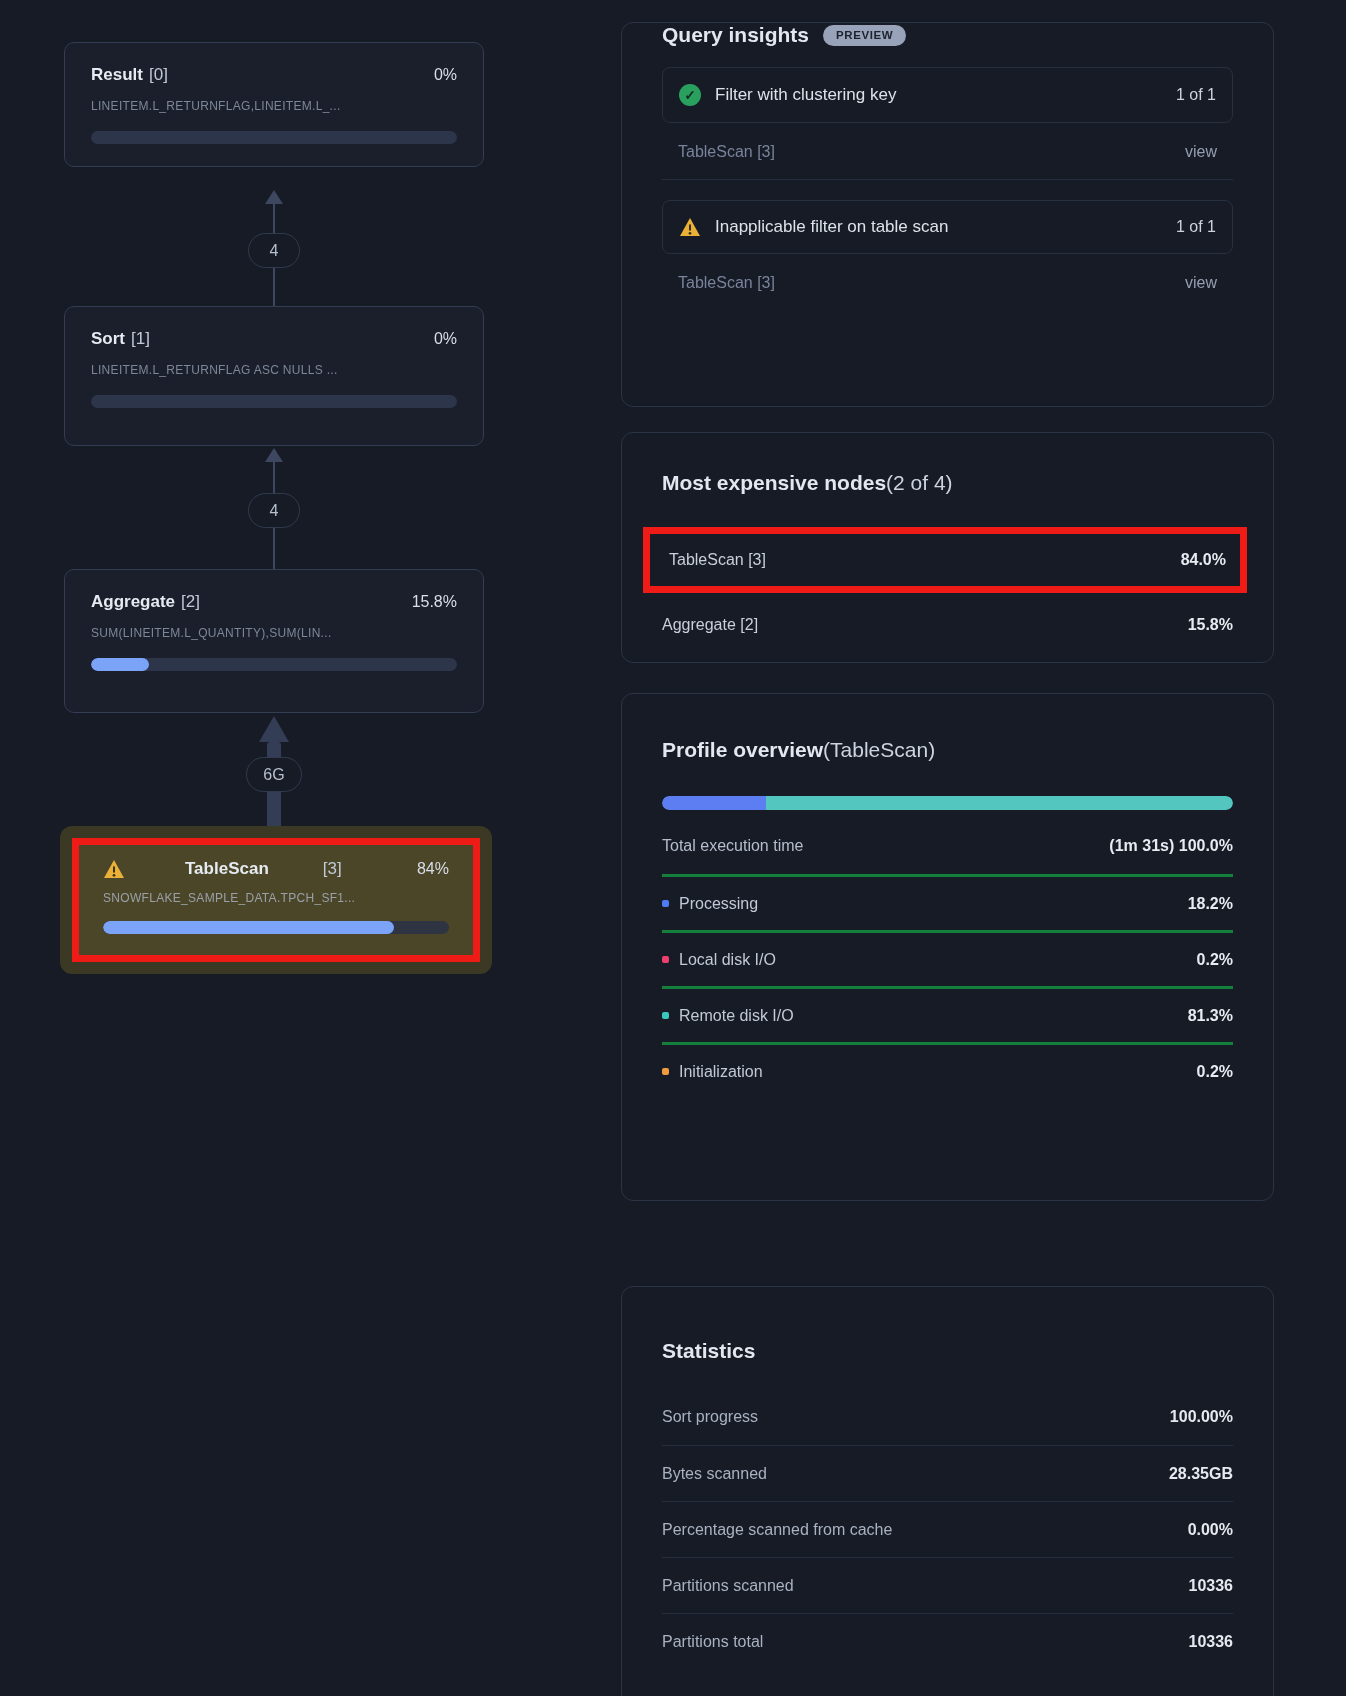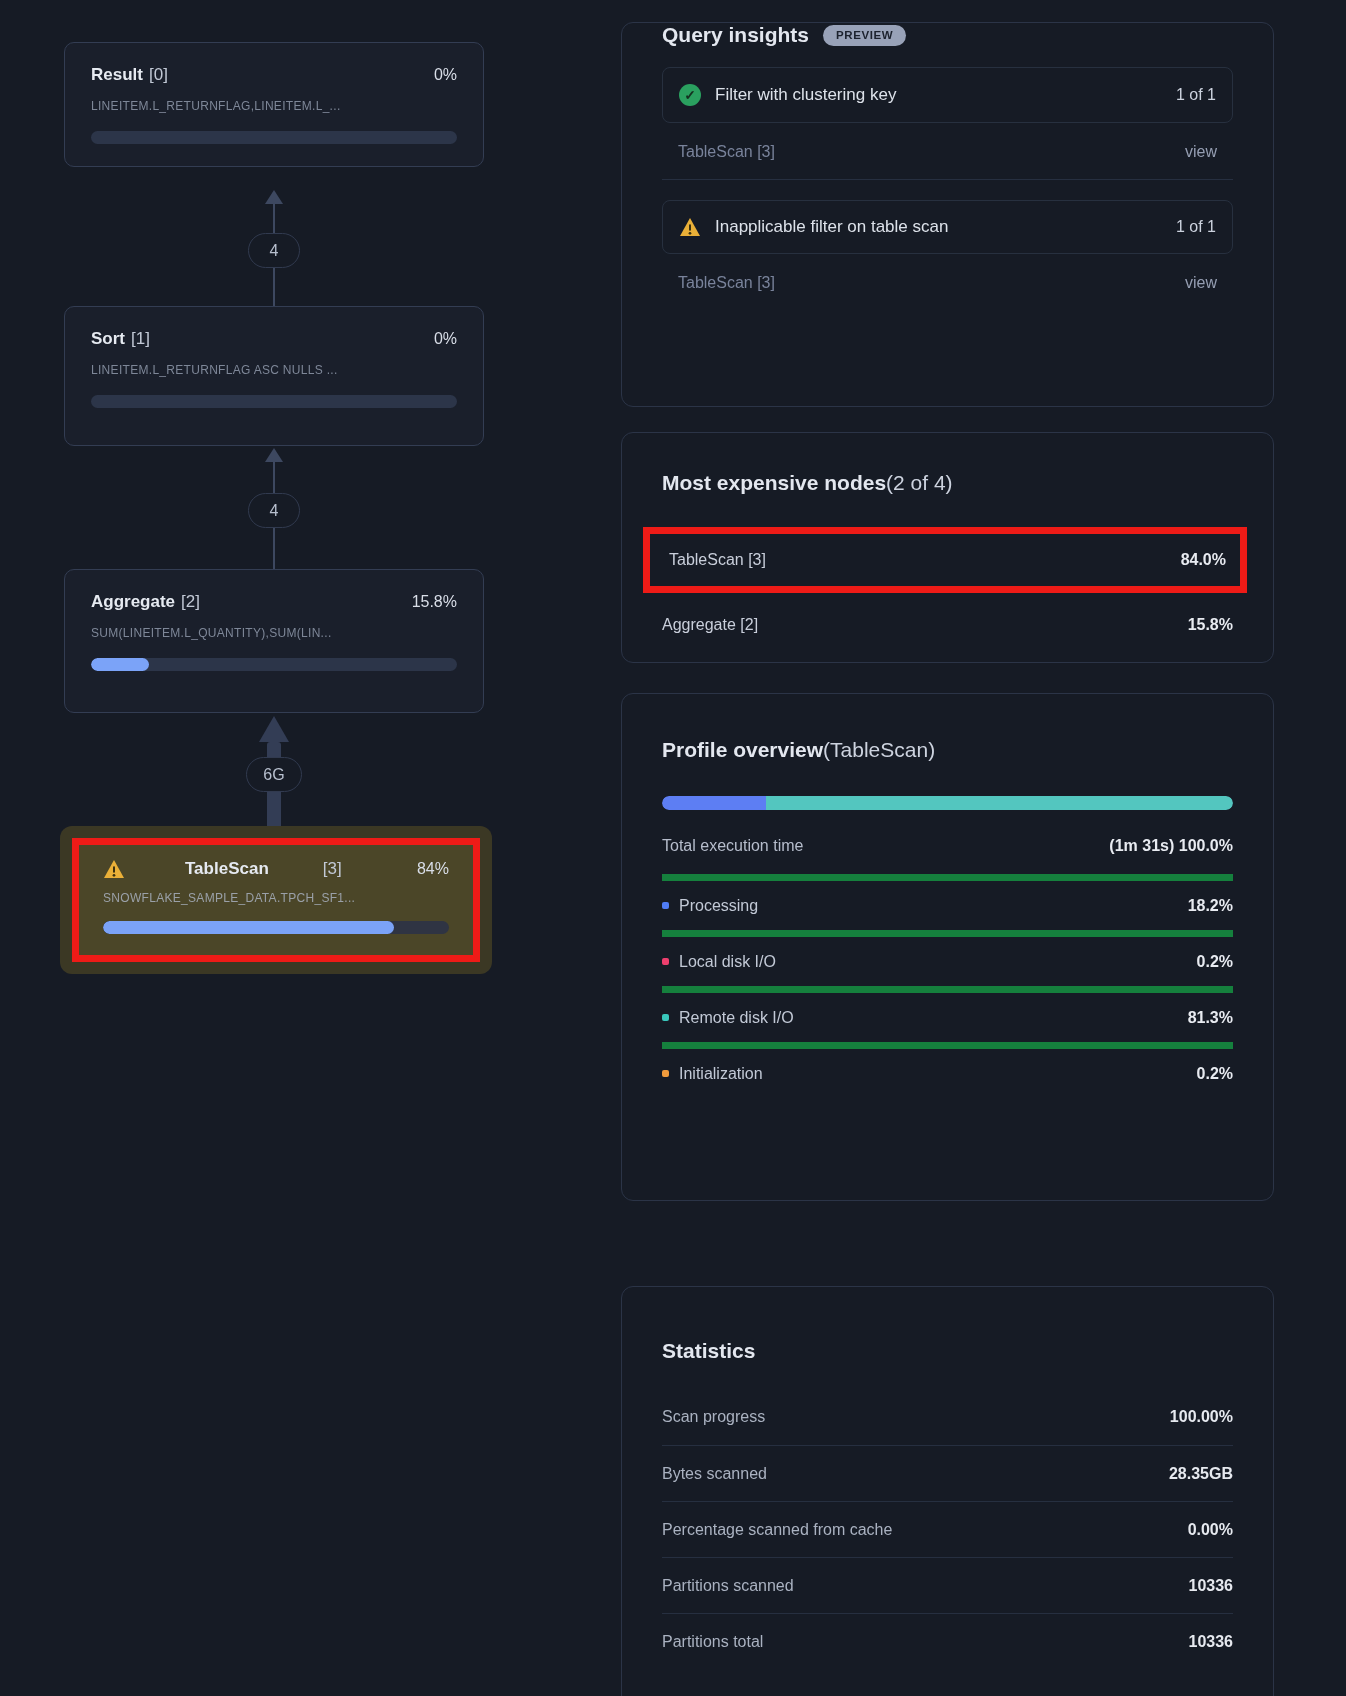--- a/index.html
+++ b/index.html
@@ -62,21 +62,21 @@
   .exp-row { display:flex; justify-content:space-between; align-items:center; height:52px; }
   .exp-name { font-size:16px; color:#c9cfdb; }
   .exp-val { font-size:16px; font-weight:600; color:#e8ebf1;padding-left:7px; }
   .red-box-row { margin:32px -14px 0 -19px; border:7px solid #ee1b17;
                  padding:0 14px 0 19px; }
 
   .stack-bar { margin-top:34px; height:14px; border-radius:7px; background:#2c3549; overflow:hidden;
                display:flex; }
   .stack-seg { height:100%; }
   .po-row { display:flex; justify-content:space-between; align-items:center; height:56px; }
-  .po-row + .po-row { border-top:7px solid #15803d; }
+  .po-row + .po-row { border-top:3px solid #15803d; }
   .po-label { font-size:16px; color:#c2c9d6; display:flex; align-items:center; }
   .po-label-muted { font-size:16px; color:#b6bdcc; }
   .po-val { font-size:16px; font-weight:600; color:#e8ebf1; }
   .dot { width:7px; height:7px; border-radius:2px; margin-right:10px; display:inline-block; }
 
   .stat-row { display:flex; justify-content:space-between; align-items:center; height:56px; }
   .stat-row + .stat-row { border-top:1px solid #262f40; }
   .stat-label { font-size:16px; color:#aab2c1; }
   .stat-val { font-size:16px; font-weight:600; color:#e6e9ef; }
 </style>
@@ -252,21 +252,21 @@
           <span>Initialization</span>
         </span>
       <span class="po-val">0.2%</span>
     </div>
   </div>
 
   <div class="panel" style="top:1286px; height:428px; padding-top:52px;">
     <div class="panel-title">Statistics</div>
     <div style="margin-top:26px;">
       <div class="stat-row">
-        <span class="stat-label">Scan progress</span>
+        <span class="stat-label">Sort progress</span>
         <span class="stat-val">100.00%</span>
       </div>
       <div class="stat-row">
         <span class="stat-label">Bytes scanned</span>
         <span class="stat-val">28.35GB</span>
       </div>
       <div class="stat-row">
         <span class="stat-label">Percentage scanned from cache</span>
         <span class="stat-val">0.00%</span>
       </div>

